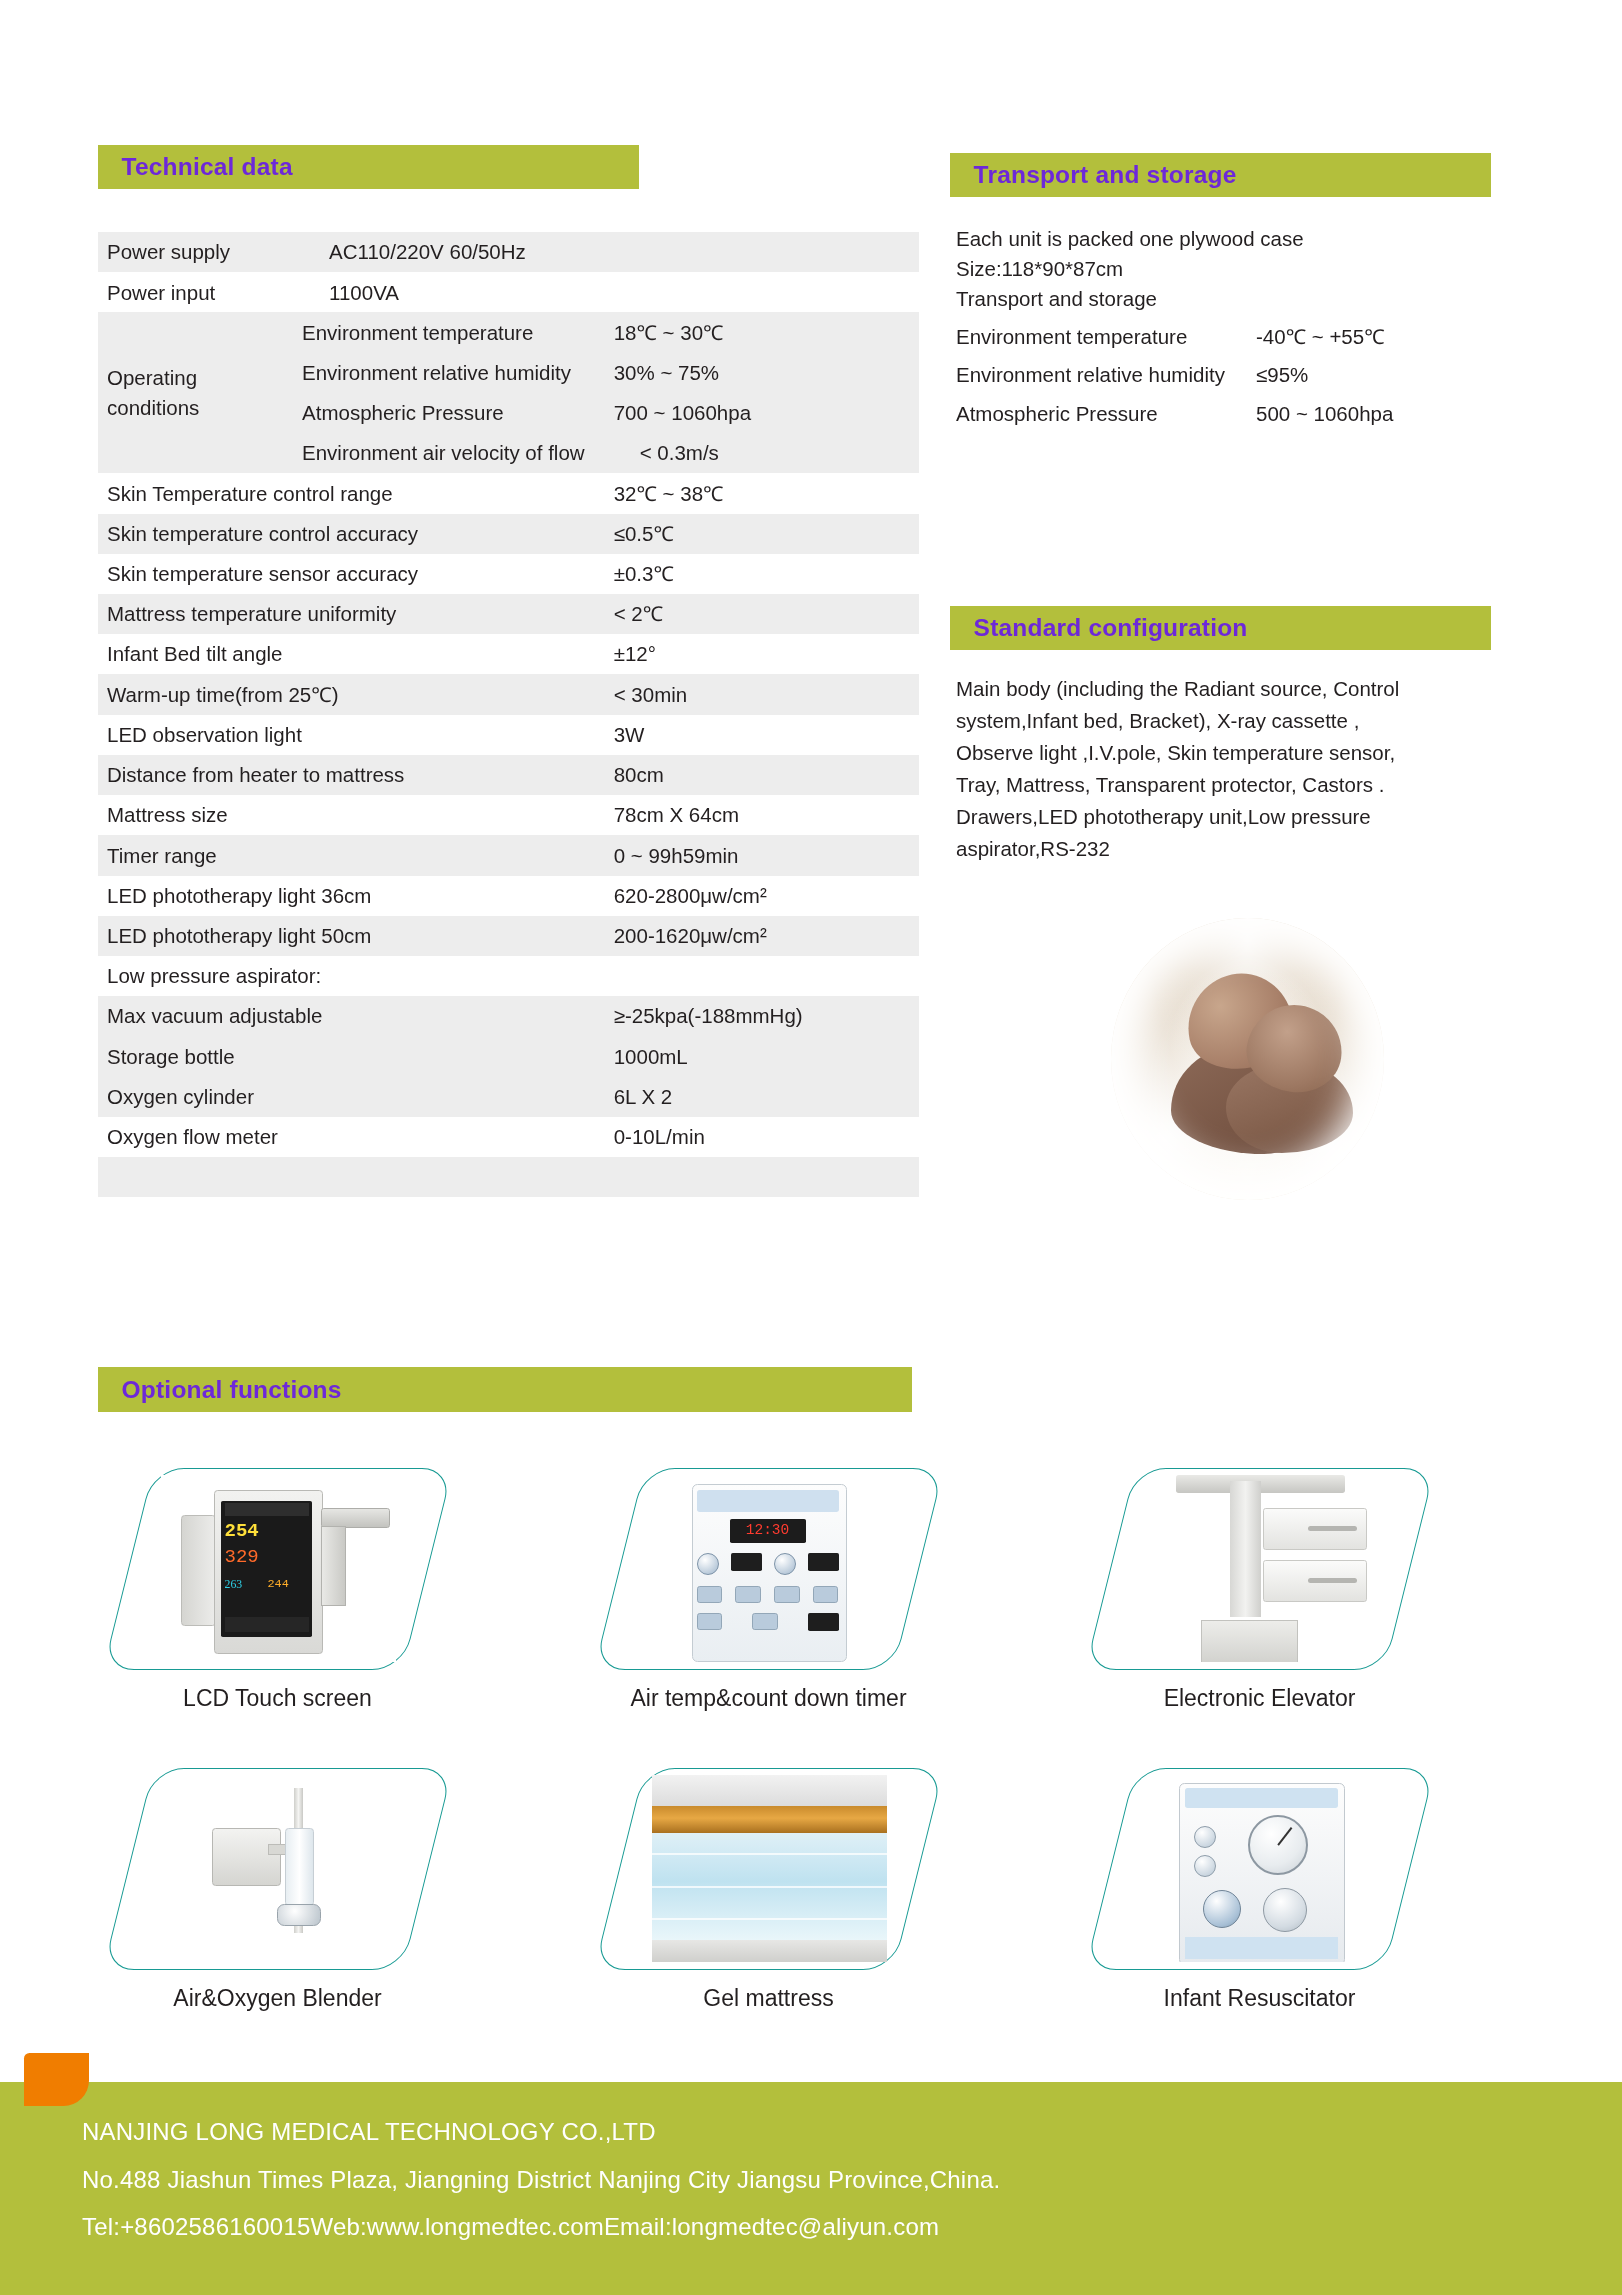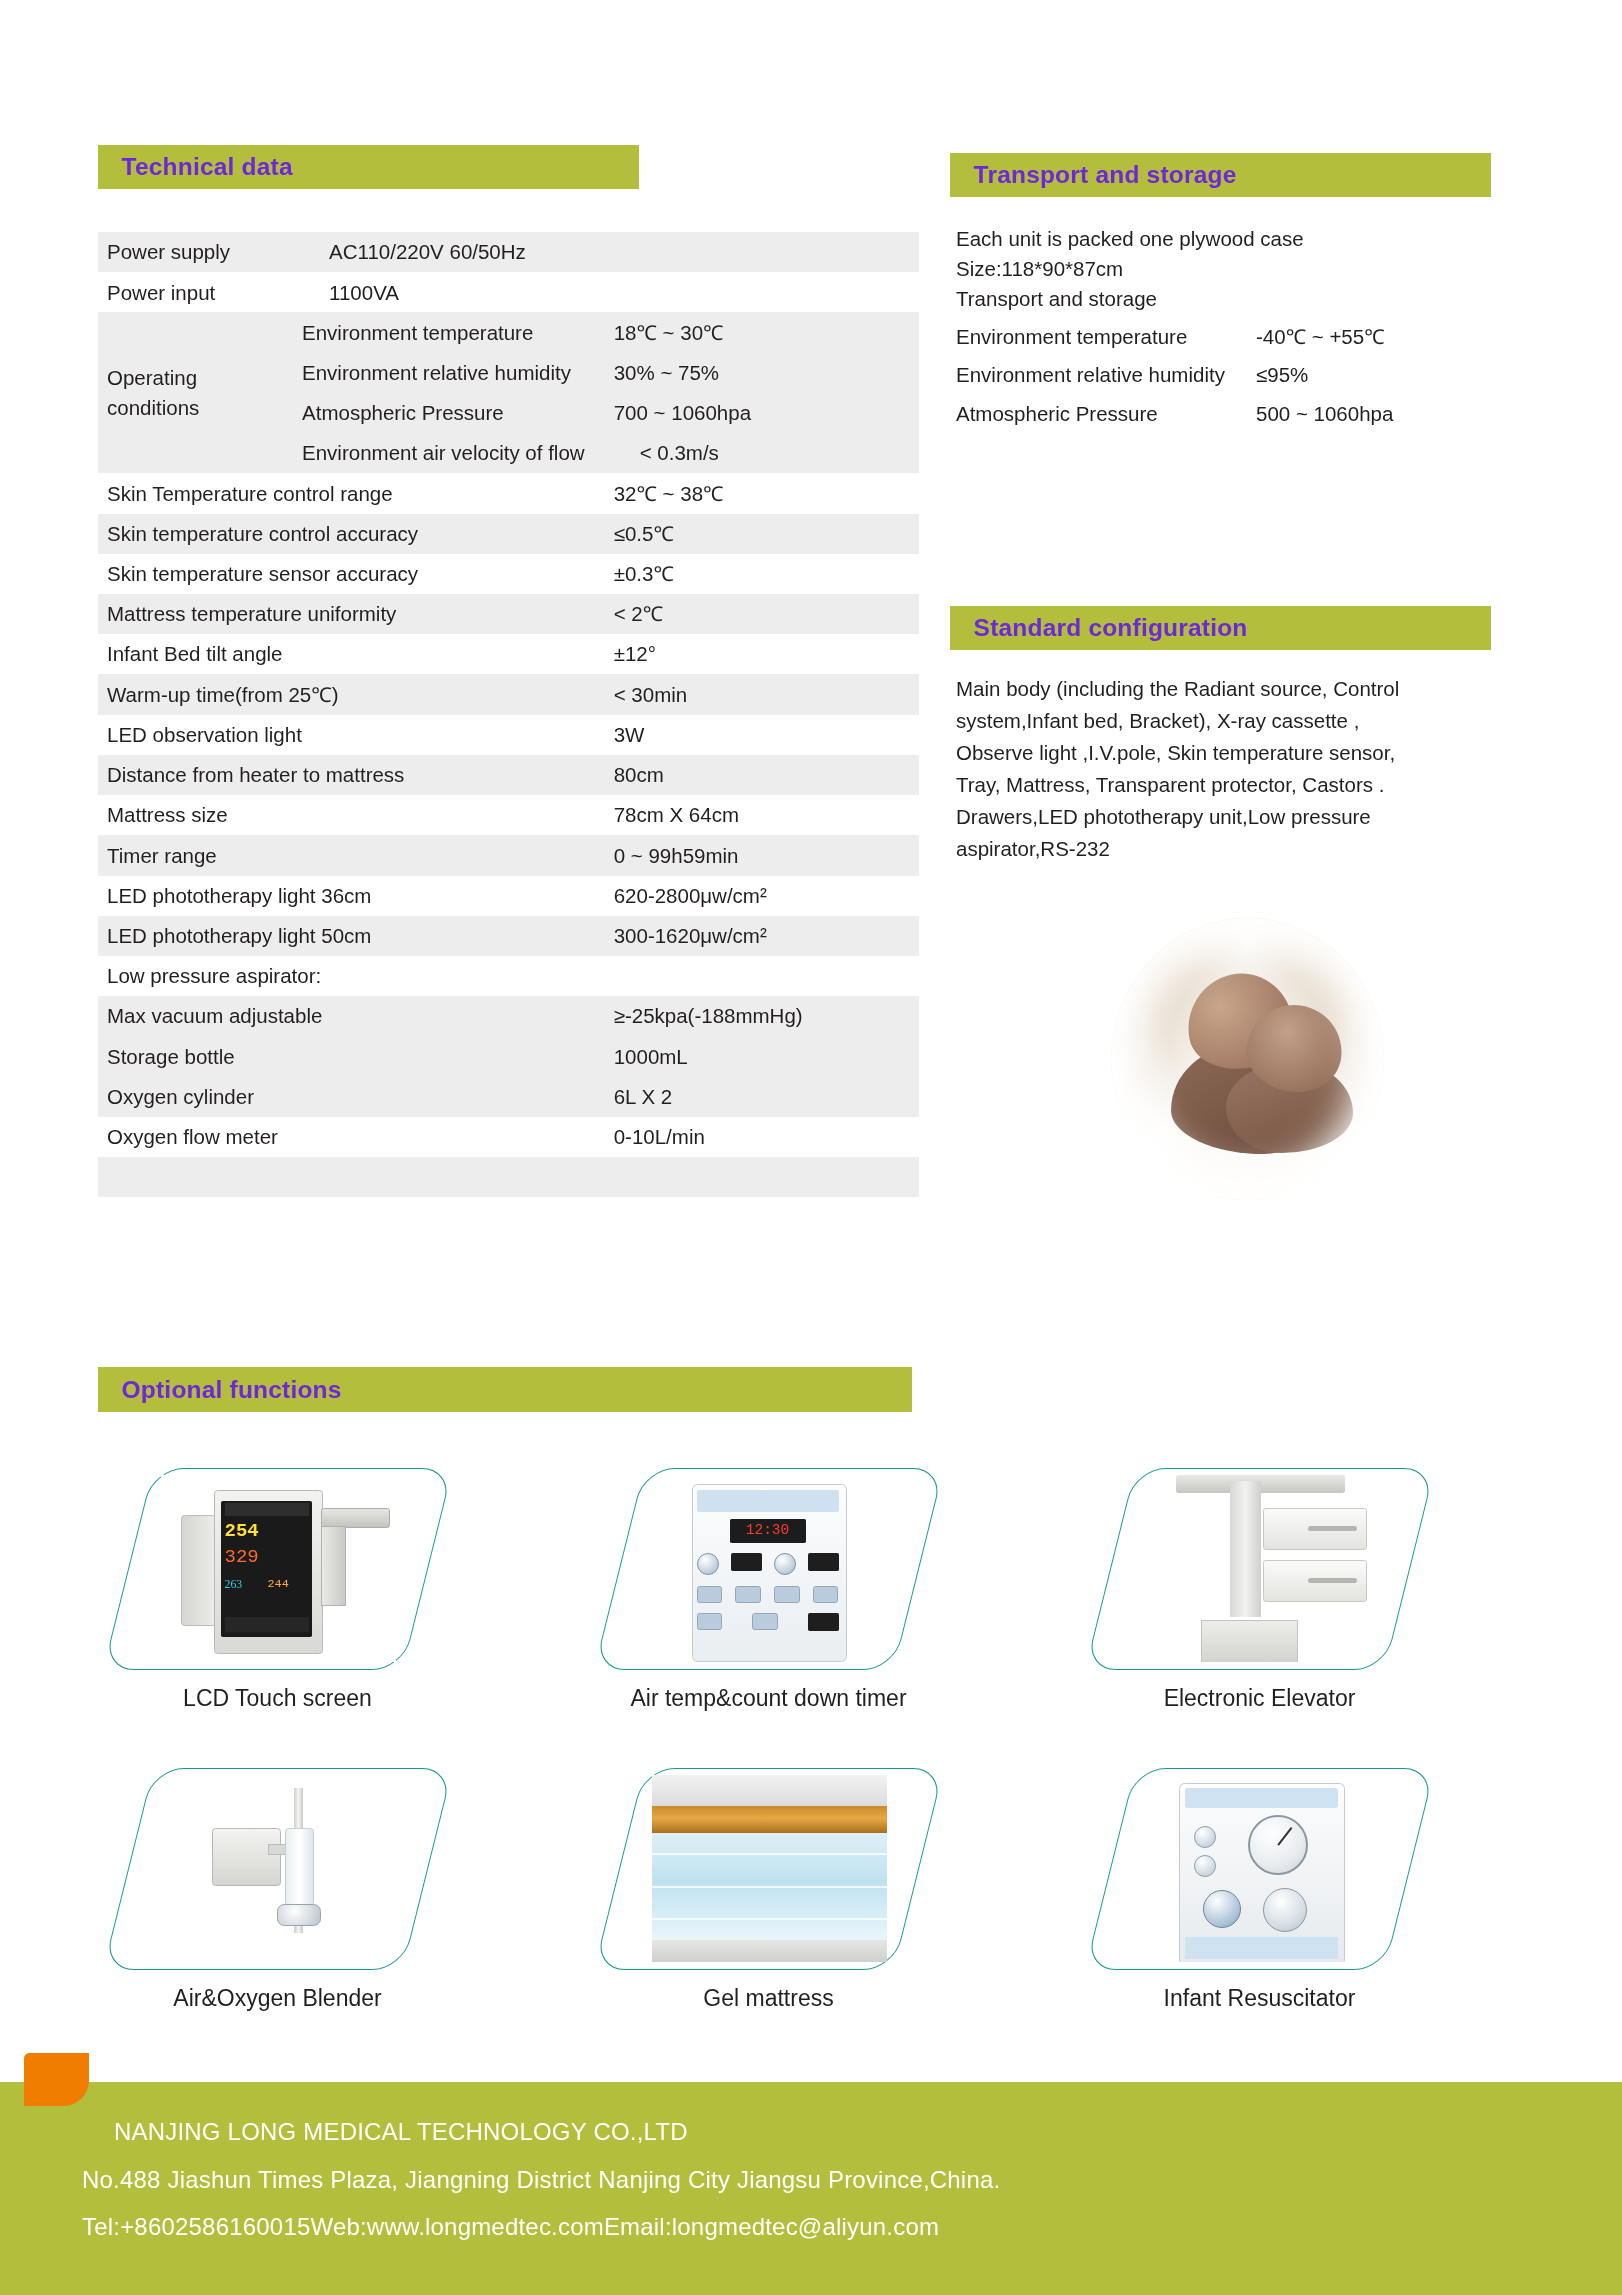--- a/index.html
+++ b/index.html
@@ -328,21 +328,21 @@
       <tr class="shade">
         <td colspan="2">Timer range</td>
         <td class="col-val">0 ~ 99h59min</td>
       </tr>
       <tr class="plain">
         <td colspan="2">LED phototherapy light 36cm</td>
         <td class="col-val">620-2800μw/cm²</td>
       </tr>
       <tr class="shade">
         <td colspan="2">LED phototherapy light 50cm</td>
-        <td class="col-val">300-1620μw/cm²</td>
+        <td class="col-val">200-1620μw/cm²</td>
       </tr>
       <tr class="plain">
         <td colspan="2">Low pressure aspirator:</td>
         <td class="col-val"></td>
       </tr>
       <tr class="shade">
         <td colspan="2">Max vacuum adjustable</td>
         <td class="col-val">≥-25kpa(-188mmHg)</td>
       </tr>
       <tr class="shade">
@@ -528,18 +528,18 @@
         <div class="r-bigknob"></div>
         <div class="r-port"></div>
         <div class="r-btm"></div>
       </div>
     </div>
     <div class="opt-caption">Infant Resuscitator</div>
   </div>
 
   <div id="footer-bar"></div>
   <div id="footer-orange"></div>
-  <div class="footer-text" style="top:2118px; font-weight:normal;margin-left:32px;">NANJING LONG MEDICAL TECHNOLOGY CO.,LTD</div>
+  <div class="footer-text" style="top:2118px; font-weight:normal;">NANJING LONG MEDICAL TECHNOLOGY CO.,LTD</div>
   <div class="footer-text" style="top:2166px;">No.488 Jiashun Times Plaza, Jiangning District Nanjing City Jiangsu Province,China.</div>
   <div class="footer-text" style="top:2213px;">Tel:+8602586160015Web:www.longmedtec.comEmail:longmedtec@aliyun.com</div>
 
 </div>
 
 
 </body></html>

